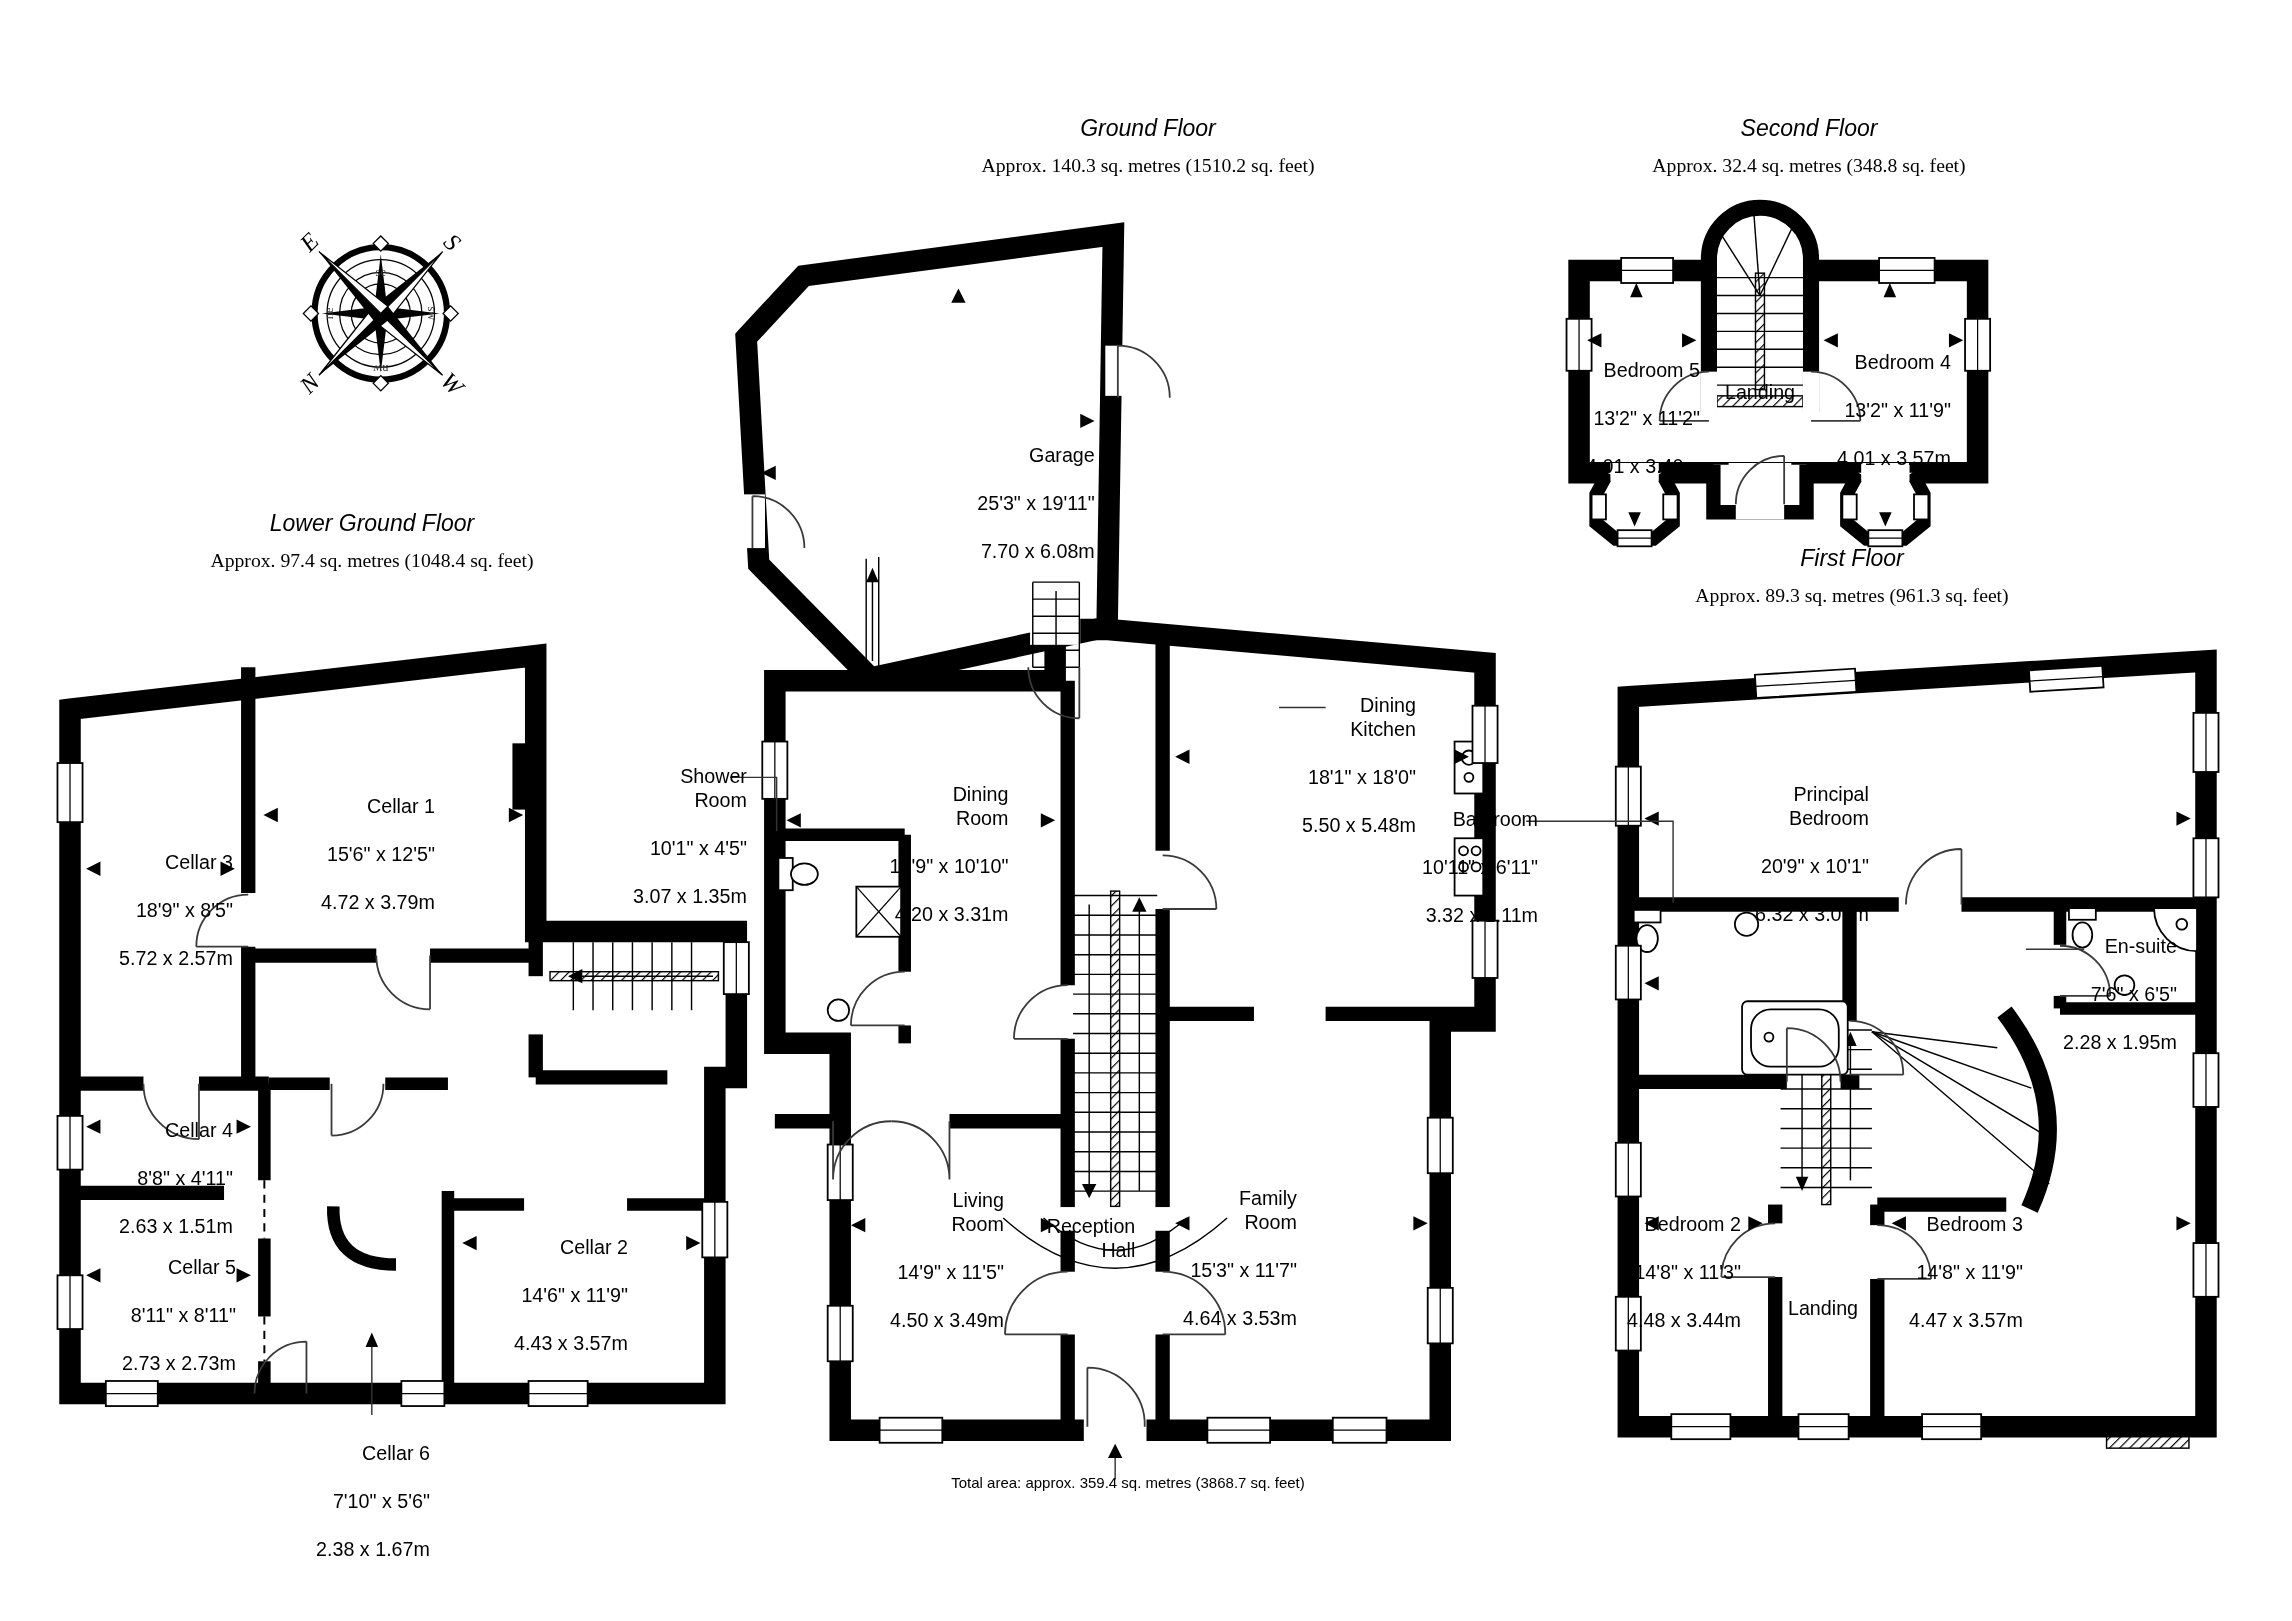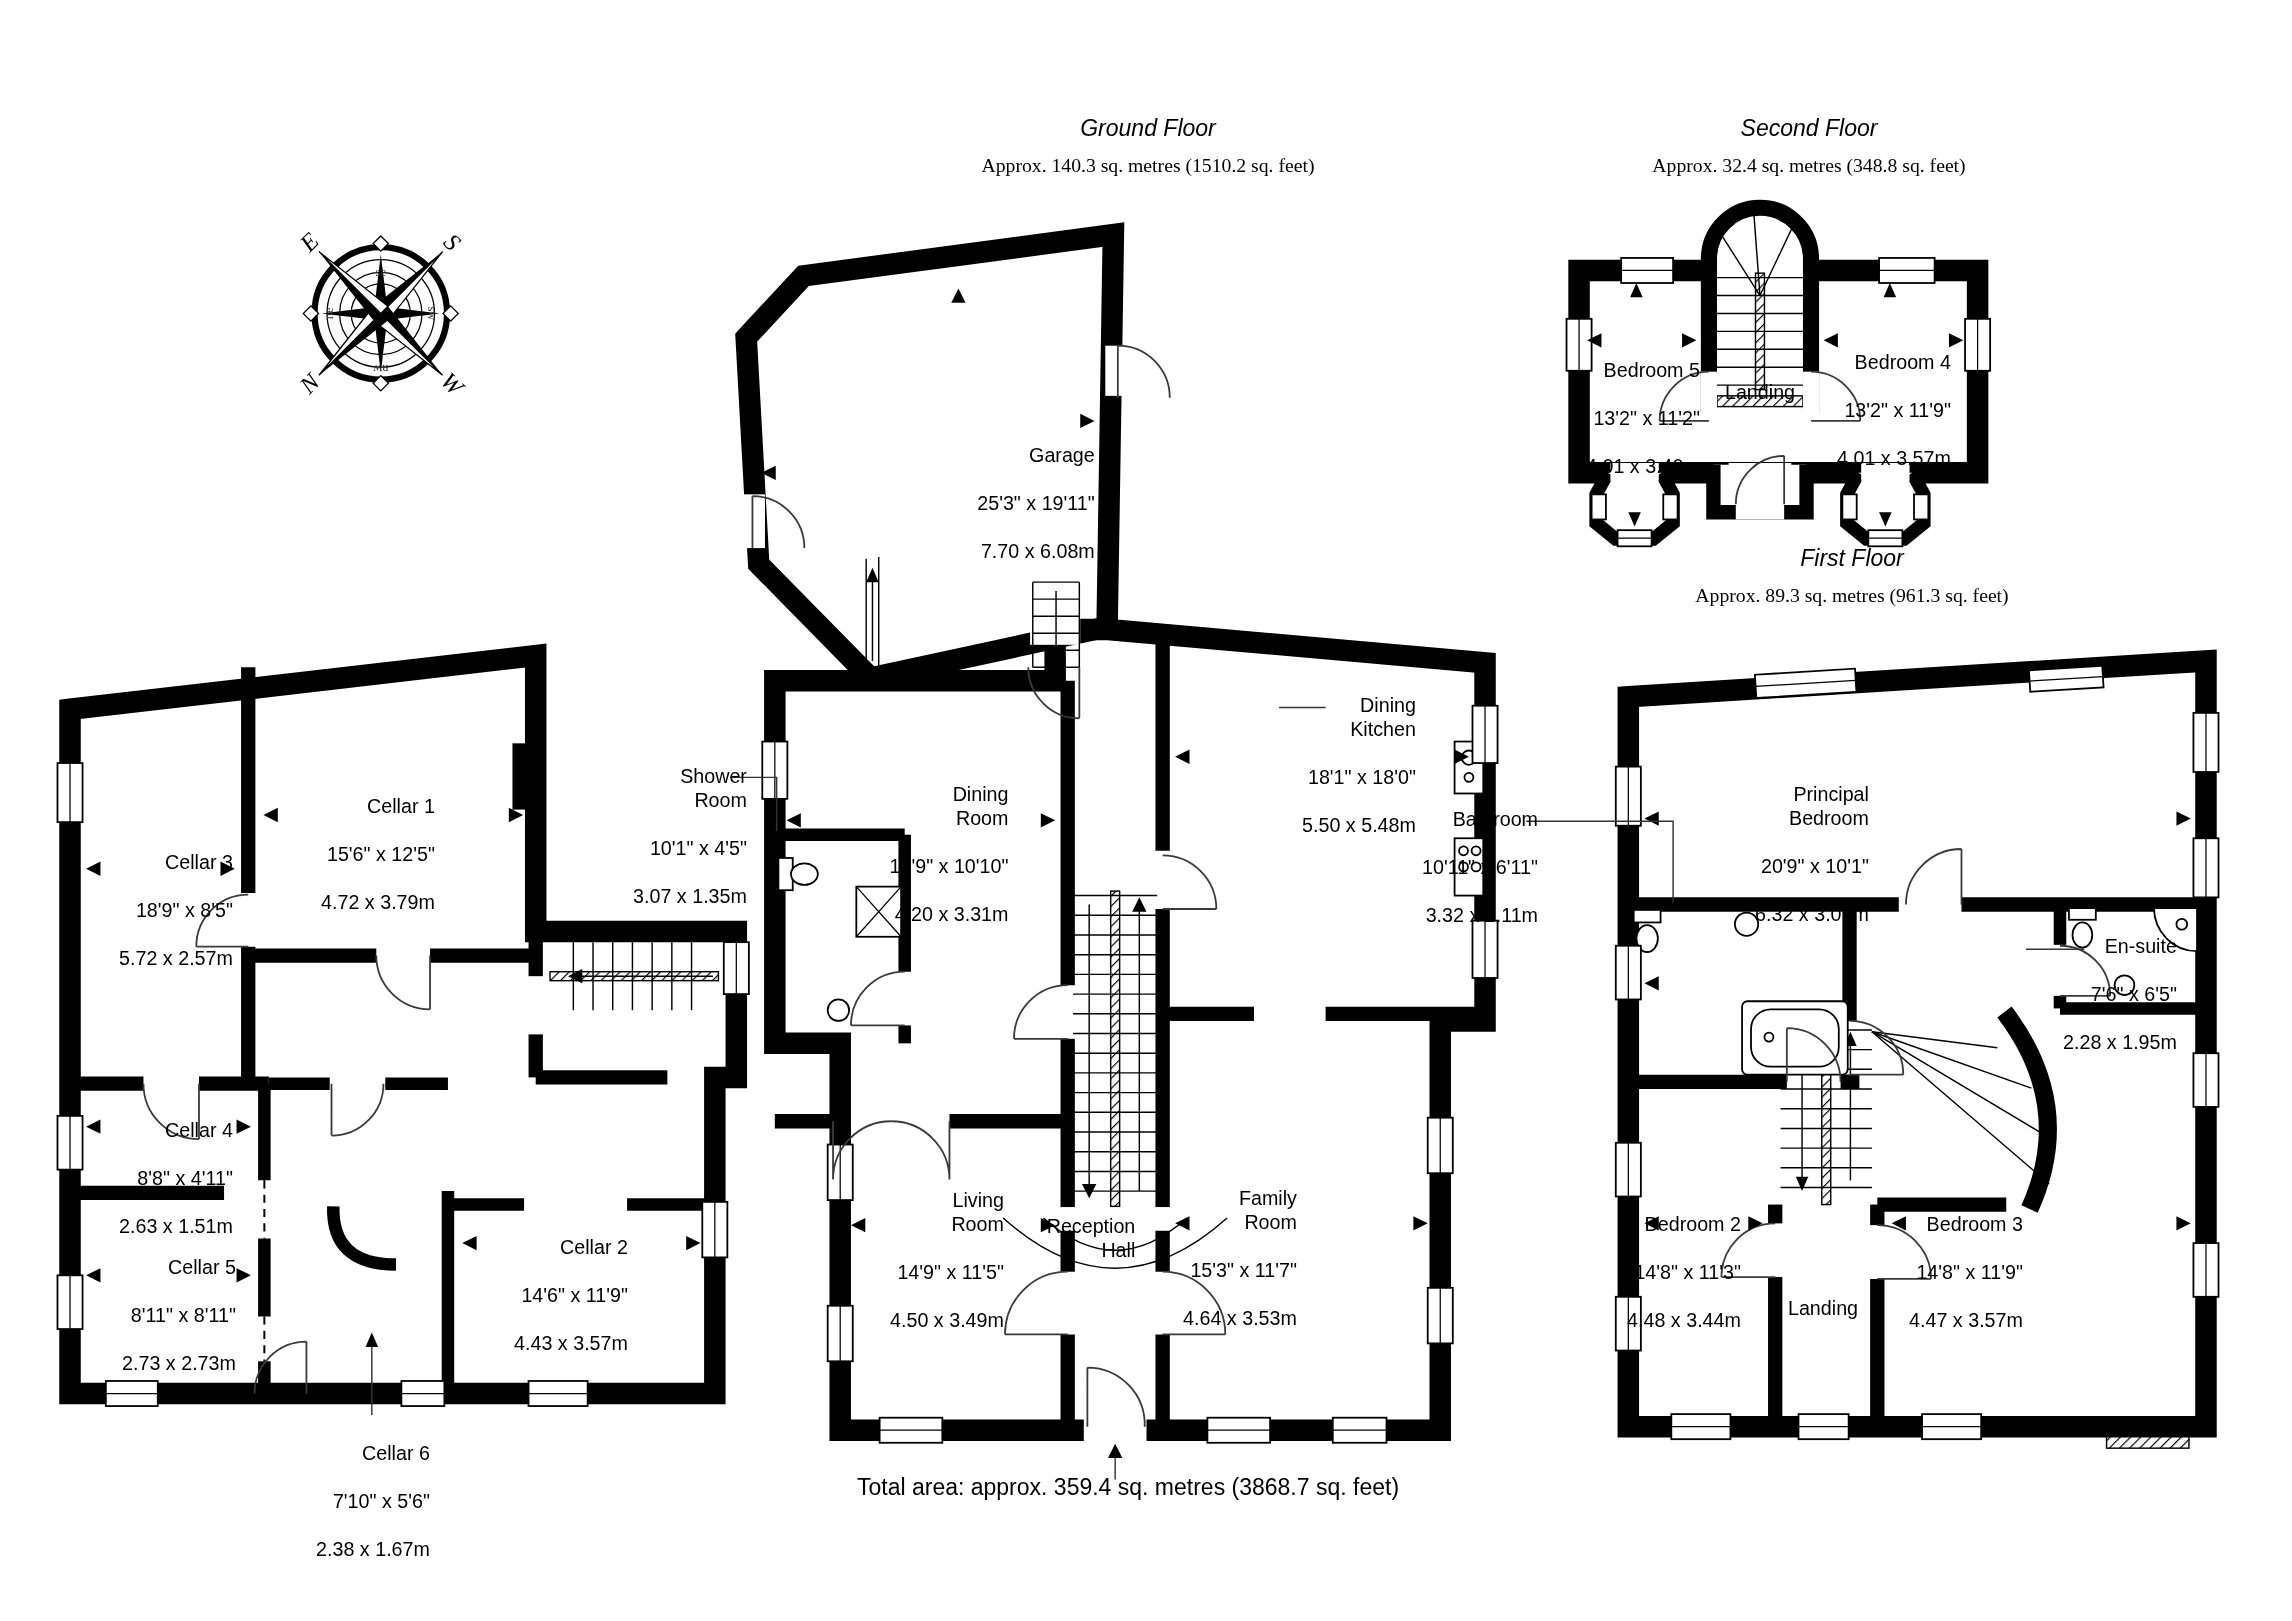--- a/index.html
+++ b/index.html
@@ -23,21 +23,21 @@
   .hatchrect{fill:url(#hatch);stroke:#000;stroke-width:1.6;}
   .mask{fill:#fff;stroke:none;}
   .compass-ring{fill:none;stroke:#000;}
   .compass-letter{font-family:"Liberation Serif",serif;font-style:italic;font-size:27px;fill:#000;}
   .compass-small{font-family:"Liberation Serif",serif;font-size:14px;fill:#333;}
   .room-label{position:absolute;transform:translateX(-50%);text-align:right;
     font-size:19.7px;line-height:24px;white-space:pre-line;}
   .floor-head{position:absolute;transform:translateX(-50%);text-align:center;}
   .floor-title{font-size:23px;line-height:27px;font-style:italic;}
   .floor-subtitle{font-family:"Liberation Serif",serif;font-size:19.7px;line-height:23px;margin-top:12px;}
-  .total-area{position:absolute;transform:translateX(-50%);font-size:23px;}
+  .total-area{position:absolute;transform:translateX(-50%);font-size:15px;}
 </style>
 </head>
 <body>
 
 <div id="stage">
 
 <svg width="2293" height="1621" viewBox="0 0 2560 1810">
   <defs>
     <pattern id="hatch" width="8" height="8" patternUnits="userSpaceOnUse" patternTransform="rotate(45)">
       <line x1="0" y1="0" x2="0" y2="8" stroke="#000" stroke-width="2.6"></line>
@@ -514,20 +514,24 @@
 </svg>
 
   <div class="floor-head" style="left:1148px;top:115px">
     <div class="floor-title">Ground Floor</div>
     <div class="floor-subtitle">Approx. 140.3 sq. metres (1510.2 sq. feet)</div>
   </div>
   <div class="floor-head" style="left:1809px;top:115px">
     <div class="floor-title">Second Floor</div>
     <div class="floor-subtitle">Approx. 32.4 sq. metres (348.8 sq. feet)</div>
   </div>
+  <div class="floor-head" style="left:372px;top:510px">
+    <div class="floor-title">Lower Ground Floor</div>
+    <div class="floor-subtitle">Approx. 97.4 sq. metres (1048.4 sq. feet)</div>
+  </div>
   <div class="floor-head" style="left:1852px;top:545px">
     <div class="floor-title">First Floor</div>
     <div class="floor-subtitle">Approx. 89.3 sq. metres (961.3 sq. feet)</div>
   </div>
 
   <div class="room-label" style="left:378px;top:770px">
     <div>Cellar 1</div>
     <div>15'6" x 12'5"</div>
     <div>4.72 x 3.79m</div>
   </div>

